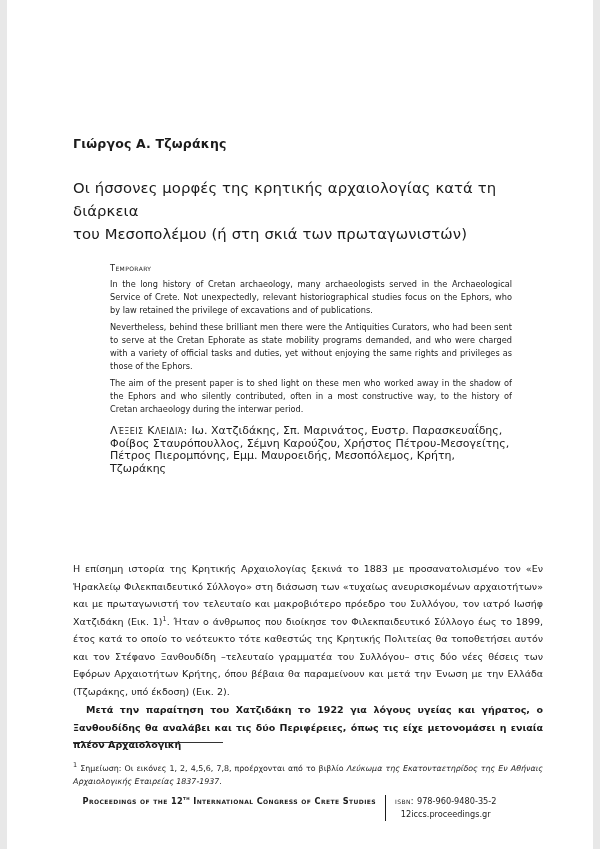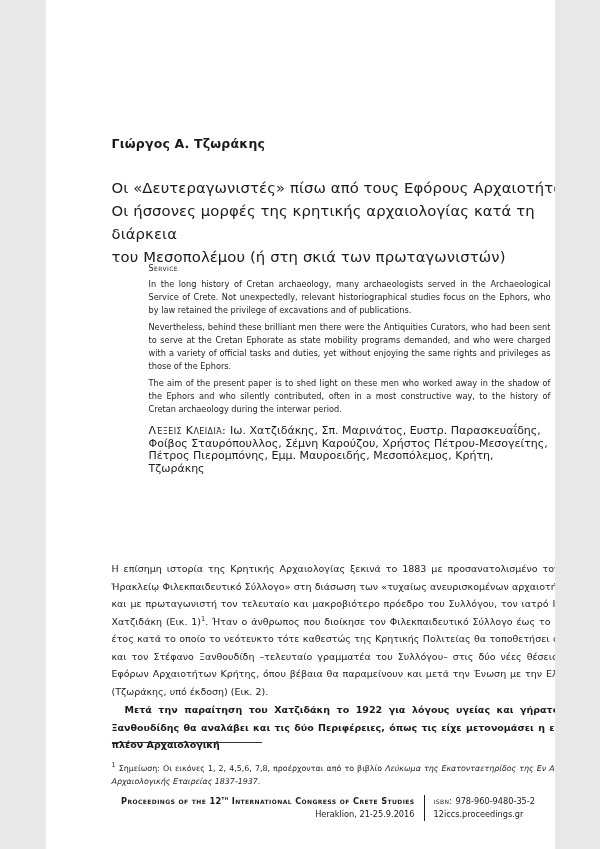--- a/index.html
+++ b/index.html
@@ -1,18 +1,18 @@
 <!DOCTYPE html>
 <html><head>
 <meta charset="utf-8">
 <style>
   * { margin:0; padding:0; box-sizing:border-box; }
   html,body { background:#e8e8e8; }
   .page {
-    position:relative; width:509px; height:849px; margin:0 auto;
+    position:relative; width:586px; height:849px; margin:0 auto;
     background:#ffffff; color:#1b1b1b;
     font-family:"DejaVu Sans","Liberation Sans",sans-serif;
     overflow:hidden;
   }
   .author {
     position:absolute; left:66px; top:136px;
     font-size:12.5px; font-weight:bold; letter-spacing:0.2px;
   }
   .title {
     position:absolute; left:66px; top:176px; width:480px;
@@ -39,37 +39,36 @@
   .footnote { font-size:7.9px; line-height:12.5px; text-align:justify;margin-top:20px; }
   .footnote i { font-style:italic; }
   .footer {
     position:absolute; left:66px; bottom:28px; width:480px;
     display:flex; align-items:stretch; font-size:8.2px; line-height:13px;
   }
   .f-left { flex:0 0 312px; text-align:right; padding-right:9px; }
   .f-line1 { font-weight:bold; }
   .f-line1 sup { font-size:5.5px; vertical-align:super; line-height:0; }
   .f-divider { flex:0 0 1px; background:#1b1b1b; }
-  .f-right { padding-left:9px; text-align:left; }
+  .f-right { padding-left:9px; text-align:center; }
 </style>
 </head>
 <body>
 
 <div class="page">
 
   <div class="author">Γιώργος Α. Τζωράκης</div>
 
   <h1 class="title">
-    <span class="tl">Οι «Δευτεραγωνιστές» πίσω από τους Εφόρους Αρχαιοτήτων.</span>
     <span class="tl">Οι ήσσονες μορφές της κρητικής αρχαιολογίας κατά τη διάρκεια</span>
     <span class="tl">του Μεσοπολέμου (ή στη σκιά των πρωταγωνιστών)</span>
   </h1>
 
   <section class="abstract">
-    <div class="sc abs-label">Service</div>
+    <div class="sc abs-label">Temporary</div>
     <p class="abs-p">In the long history of Cretan archaeology, many archaeologists served in the Archaeological Service of Crete. Not unexpectedly, relevant historiographical studies focus on the Ephors, who by law retained the privilege of excavations and of publications.</p>
     <p class="abs-p">Nevertheless, behind these brilliant men there were the Antiquities Curators, who had been sent to serve at the Cretan Ephorate as state mobility programs demanded, and who were charged with a variety of official tasks and duties, yet without enjoying the same rights and privileges as those of the Ephors.</p>
     <p class="abs-p">The aim of the present paper is to shed light on these men who worked away in the shadow of the Ephors and who silently contributed, often in a most constructive way, to the history of Cretan archaeology during the interwar period.</p>
     <p class="keywords">
       <span class="sc">Λέξεις Κλειδιά: </span><span>Ιω. Χατζιδάκης, Σπ. Μαρινάτος, Ευστρ. Παρασκευαΐδης, Φοίβος Σταυρόπουλλος, Σέμνη Καρούζου, Χρήστος Πέτρου-Μεσογείτης, Πέτρος Πιερομπόνης, Εμμ. Μαυροειδής, Μεσοπόλεμος, Κρήτη, Τζωράκης</span>
     </p>
   </section>
 
   <section class="bodytext">
     <p class="body-p"><span>Η επίσημη ιστορία της Κρητικής Αρχαιολογίας ξεκινά το 1883 με προσανατολισμένο τον «Εν Ἡρακλείῳ Φιλεκπαιδευτικό Σύλλογο» στη διάσωση των «τυχαίως ανευρισκομένων αρχαιοτήτων» και με πρωταγωνιστή τον τελευταίο και μακροβιότερο πρόεδρο του Συλλόγου, τον ιατρό Ιωσήφ Χατζιδάκη (Εικ. 1)</span><sup class="fnref">1</sup><span>. Ήταν ο άνθρωπος που διοίκησε τον Φιλεκπαιδευτικό Σύλλογο έως το 1899, έτος κατά το οποίο το νεότευκτο τότε καθεστώς της Κρητικής Πολιτείας θα τοποθετήσει αυτόν και τον Στέφανο Ξανθουδίδη –τελευταίο γραμματέα του Συλλόγου– στις δύο νέες θέσεις των Εφόρων Αρχαιοτήτων Κρήτης, όπου βέβαια θα παραμείνουν και μετά την Ένωση με την Ελλάδα (Τζωράκης, υπό έκδοση) (Εικ. 2).</span></p>
@@ -77,21 +76,20 @@
   </section>
 
   <div class="footnote-area">
     <div class="fn-rule"></div>
     <p class="footnote"><sup>1</sup><span> Σημείωση: Οι εικόνες 1, 2, 4,5,6, 7,8, προέρχονται από το βιβλίο </span><i>Λεύκωμα της Εκατονταετηρίδος της Εν Αθήναις Αρχαιολογικής Εταιρείας 1837-1937</i><span>.</span></p>
   </div>
 
   <footer class="footer">
     <div class="f-left">
       <div class="f-line1 sc"><span>Proceedings of the 12</span><sup>th</sup><span> International Congress of Crete Studies</span></div>
-      <div class="f-line2">Heraklion, 21-25.9.2016</div>
     </div>
     <div class="f-divider"></div>
     <div class="f-right">
       <div class="f-isbn"><span class="sc">isbn: </span><span>978-960-9480-35-2</span></div>
       <div class="f-site">12iccs.proceedings.gr</div>
     </div>
   </footer>
 
 </div>
 

